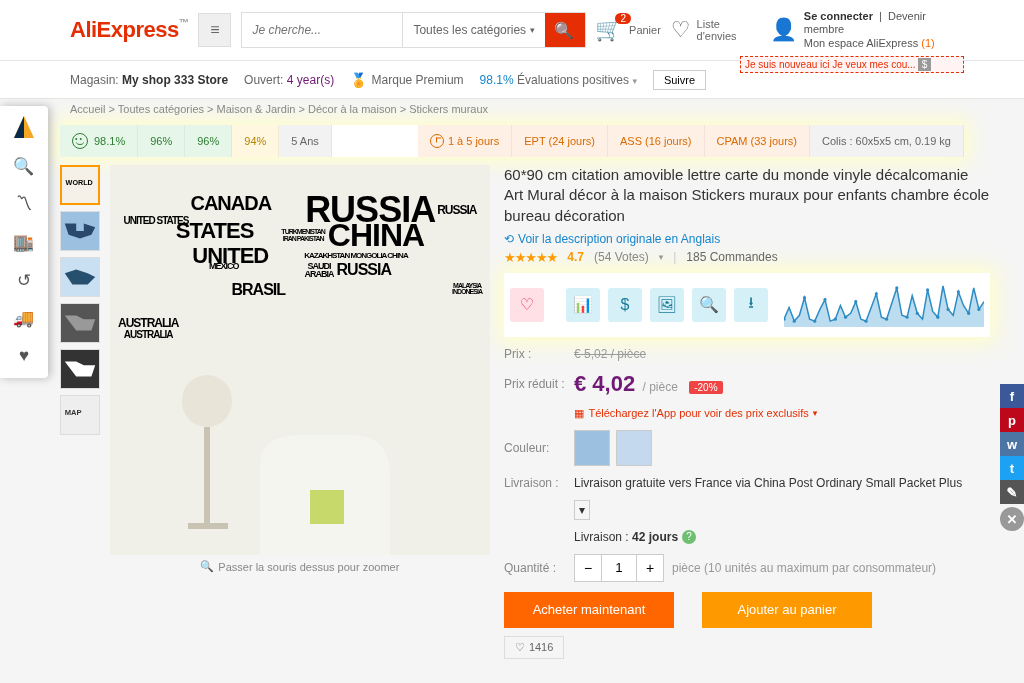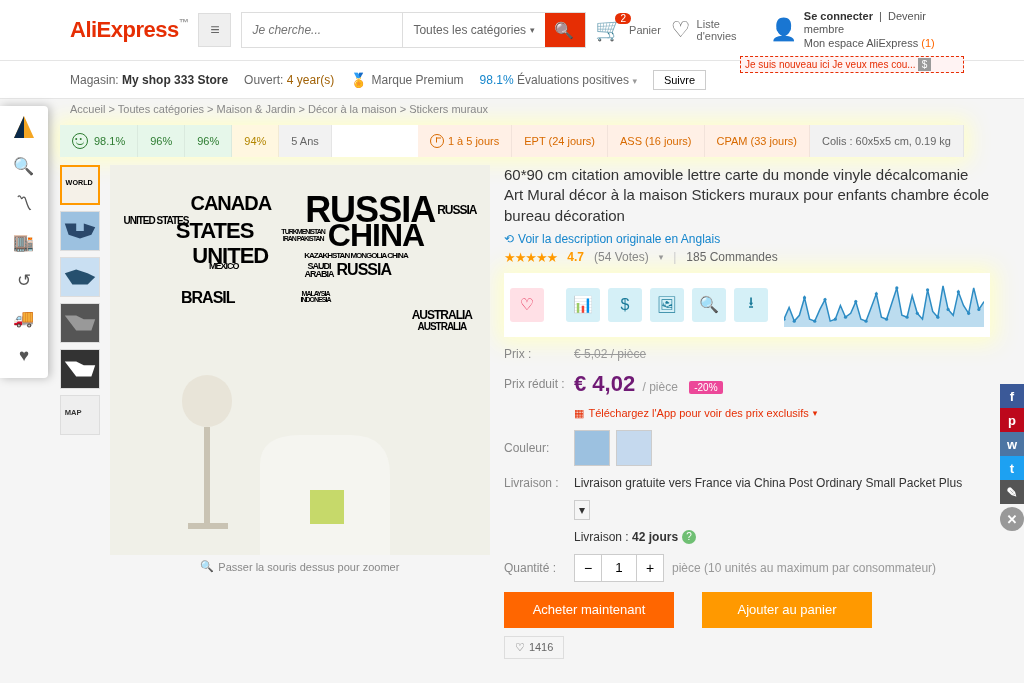--- a/index.html
+++ b/index.html
@@ -19,21 +19,21 @@
   .hdr-icon { font-size: 22px; color: #666; position: relative; }
   .cart-badge { position: absolute; top: -4px; right: -8px; background: #e62e04; color: #fff; border-radius: 8px; padding: 0 5px; font-size: 10px; }
   .hdr-col { display:flex;flex-direction:column;line-height:1.2;font-size:11px;color:#555;}
   .hdr-signin { font-weight:700;color:#333; }
   .promo { border:1px dashed #e62e04; color:#e62e04; background:#fff3f3; font-size:10px; padding:2px 4px; width:224px; overflow:hidden; white-space:nowrap; text-overflow:ellipsis; position:absolute; right:60px; top:56px;}
   .promo-dollar{background:#999;color:#fff;padding:1px 4px;margin-left:2px;}
 
   
   .subheader { background: #fff; height: 38px; display: flex; align-items: center; padding: 0 70px; gap: 16px; font-size: 12px; color: #666; border-bottom: 1px solid #e5e5e5;}
   .shop-name { color:#333; font-weight:600;}
-  .open-years{color:#a16207;}
+  .open-years{color:#701a75;}
   .premium { display:flex;align-items:center;gap:4px;color:#666;}
   .premium-icon{color:#f90;font-size:14px;}
   .follow-btn{border:1px solid #ccc;padding:3px 10px;background:#fff;cursor:pointer;font-size:11px;}
 
   
   .breadcrumb { padding: 4px 70px; font-size: 11px; color: #888; }
   .breadcrumb a { color: #888; text-decoration: none; }
 
   
   .stats-bar { margin: 6px 60px 0 60px; display: flex; align-items: center; height: 32px; background: #fff; box-shadow: 0 0 20px 6px rgba(255,255,200,0.9); border-radius: 2px; }
@@ -73,21 +73,21 @@
   .action-btn { width:34px; height:34px; display:flex; align-items:center; justify-content:center; border-radius:3px; cursor:pointer; font-size:16px;}
   .action-pink{background:#ffe0e6;color:#e62e56;}
   .action-blue{background:#d5f0f7;color:#1a7a99;}
   .sparkline { flex:1; height:44px; margin-left:8px; }
 
   .detail-row { display:flex; align-items:center; margin-bottom:10px; font-size:12px; }
   .detail-label { flex:0 0 70px; color:#888; }
   .old-price{color:#999;text-decoration:line-through;}
   .new-price{color:#701a75;font-size:22px;font-weight:600;}
   .price-unit{color:#999;font-size:12px;margin-left:4px;}
-  .discount{background:#ec4899;color:#fff;font-size:10px;padding:1px 5px;margin-left:8px;border-radius:2px;}
+  .discount{background:#ef4444;color:#fff;font-size:10px;padding:1px 5px;margin-left:8px;border-radius:2px;}
   .app-link{color:#e62e04;font-size:11px;display:flex;align-items:center;gap:4px;cursor:pointer;}
   .color-opt{width:36px;height:36px;border:1px solid #ccc;margin-right:6px;cursor:pointer;background:#9cc1e0;}
   .ship-sel{border:1px solid #ccc;padding:2px 4px;cursor:pointer;display:inline-block;}
   .qty-ctrl{display:inline-flex;border:1px solid #ccc;}
   .qty-btn{width:26px;height:26px;border:none;background:#fff;cursor:pointer;font-size:14px;}
   .qty-val{width:36px;text-align:center;border:none;border-left:1px solid #ccc;border-right:1px solid #ccc;}
   .qty-note{color:#999;margin-left:8px;}
   .help-icon{display:inline-block;width:14px;height:14px;border-radius:50%;background:#6fbf73;color:#fff;text-align:center;font-size:10px;line-height:14px;margin-left:4px;}
 
   .cta-row{display:flex;gap:28px;margin-top:6px;}
@@ -242,27 +242,27 @@
             <span style="font-size:22px">UNITED</span>
             <span style="width:30px"></span>
             <span style="font-size:8px;align-self:center;line-height:1">KAZAKHSTAN MONGOLIA CHINA</span>
           </div>
           <div style="display:flex;gap:3px;justify-content:center;margin-top:-2px;">
             <span style="font-size:9px">MEXICO</span>
             <span style="width:60px"></span>
             <span style="font-size:9px">SAUDI<br>ARABIA</span>
             <span style="font-size:16px">RUSSIA</span>
           </div>
-          <div style="display:flex;gap:3px;justify-content:flex-start;margin-top:12px;">
+          <div style="display:flex;gap:16px;justify-content:space-between;margin-top:4px;">
             <span style="width:60px"></span>
             <span style="font-size:16px">BRASIL</span>
             <span style="width:60px"></span>
             <span style="font-size:7px">MALAYSIA<br>INDONESIA</span>
           </div>
-          <div style="display:flex;gap:3px;justify-content:flex-end;margin-top:6px;padding-right:10px;">
+          <div style="display:flex;gap:3px;justify-content:flex-start;margin-top:22px;padding-right:10px;">
             <span style="font-size:12px">AUSTRALIA<br><span style="font-size:10px">AUSTRALIA</span></span>
           </div>
         </div>
 
         <svg style="position:absolute;bottom:0;left:40px;width:260px;height:220px" viewBox="0 0 260 220">
           <rect x="32" y="40" width="50" height="52" rx="25" fill="#e8e4d8"></rect>
           <rect x="54" y="92" width="6" height="96" fill="#c9c3b3"></rect>
           <rect x="38" y="188" width="40" height="6" fill="#c9c3b3"></rect>
           <path d="M110 220 L110 130 Q110 100 150 100 L200 100 Q240 100 240 140 L240 220 Z" fill="#f5f5f0"></path>
           <rect x="160" y="155" width="34" height="34" fill="#c6d96a"></rect>

